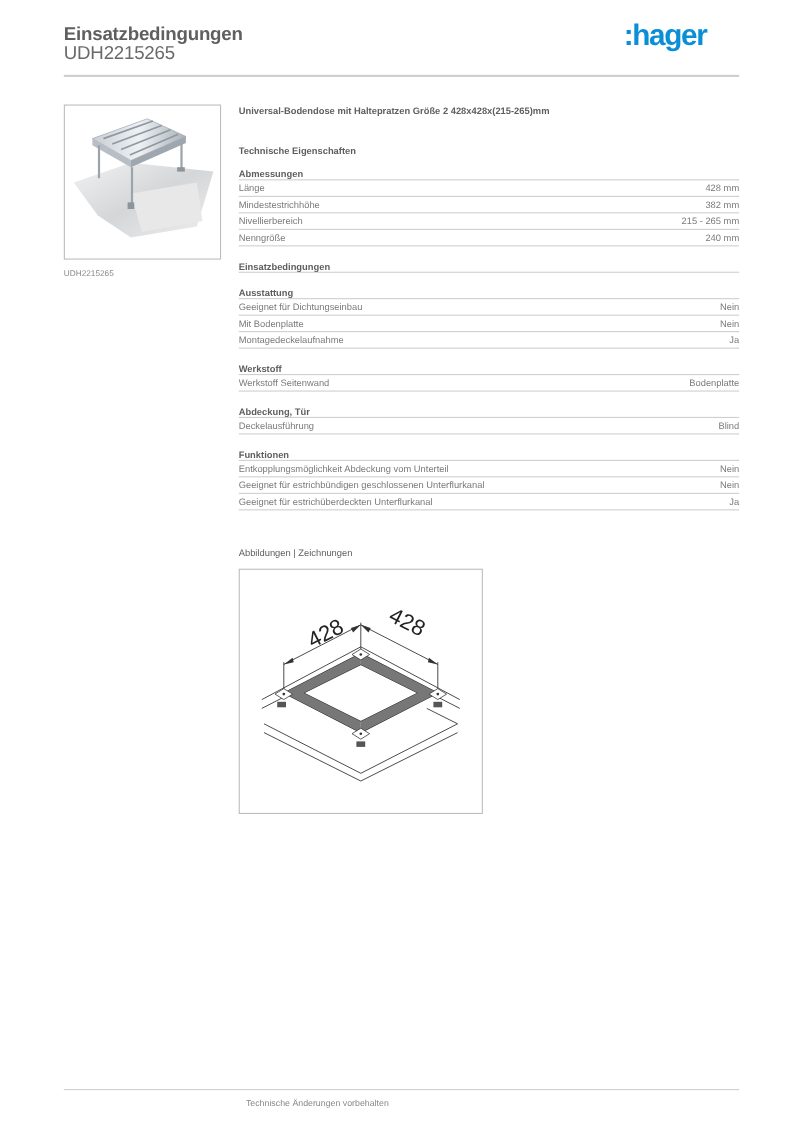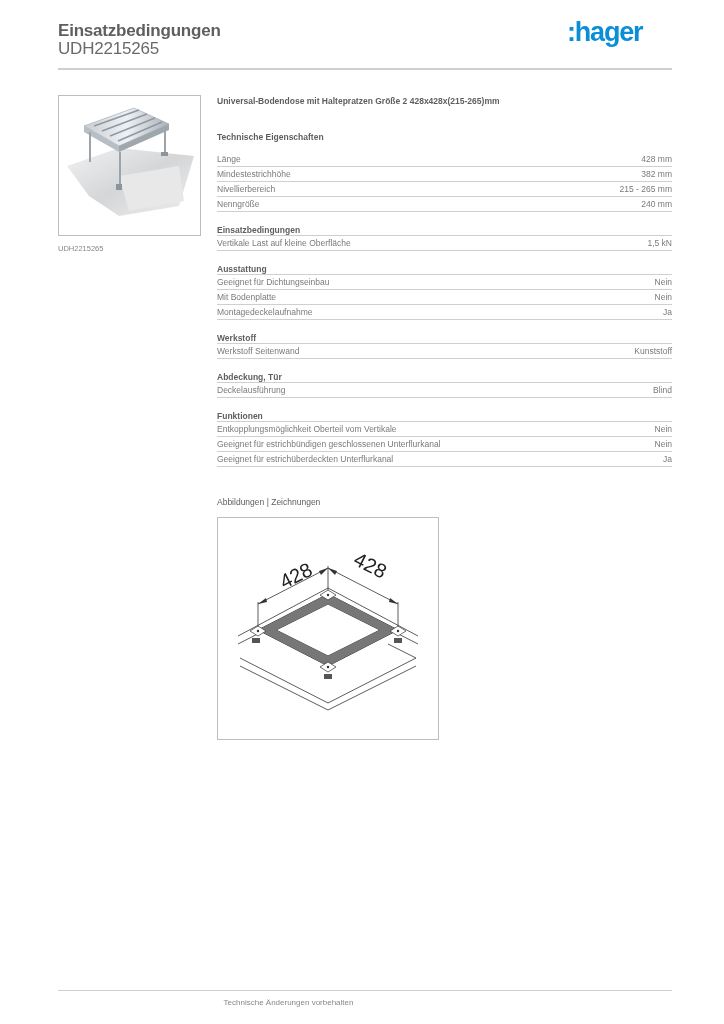--- a/index.html
+++ b/index.html
@@ -69,77 +69,74 @@
     <rect x="102" y="56" width="7" height="4" fill="#8c949c"></rect>
   </svg>
 </div>
 <div class="photo-caption">UDH2215265</div>
 
 <div class="content">
   <div class="product-name">Universal-Bodendose mit Haltepratzen Größe 2 428x428x(215-265)mm</div>
   <div class="section-heading">Technische Eigenschaften</div>
   <div id="groups">
       <div class="group">
+        <div class="group-title">Abmessungen</div>
         <div class="row">
           <span>Länge</span>
           <span class="val">428 mm</span>
         </div>
         <div class="row">
           <span>Mindestestrichhöhe</span>
           <span class="val">382 mm</span>
         </div>
         <div class="row">
           <span>Nivellierbereich</span>
           <span class="val">215 - 265 mm</span>
         </div>
         <div class="row">
           <span>Nenngröße</span>
           <span class="val">240 mm</span>
         </div>
       </div>
       <div class="group">
         <div class="group-title">Einsatzbedingungen</div>
-        <div class="row">
-          <span>Vertikale Last auf kleine Oberfläche</span>
-          <span class="val">1,5 kN</span>
-        </div>
       </div>
       <div class="group">
         <div class="group-title">Ausstattung</div>
         <div class="row">
           <span>Geeignet für Dichtungseinbau</span>
           <span class="val">Nein</span>
         </div>
         <div class="row">
           <span>Mit Bodenplatte</span>
           <span class="val">Nein</span>
         </div>
         <div class="row">
           <span>Montagedeckelaufnahme</span>
           <span class="val">Ja</span>
         </div>
       </div>
       <div class="group">
         <div class="group-title">Werkstoff</div>
         <div class="row">
           <span>Werkstoff Seitenwand</span>
-          <span class="val">Kunststoff</span>
+          <span class="val">Bodenplatte</span>
         </div>
       </div>
       <div class="group">
         <div class="group-title">Abdeckung, Tür</div>
         <div class="row">
           <span>Deckelausführung</span>
           <span class="val">Blind</span>
         </div>
       </div>
       <div class="group">
         <div class="group-title">Funktionen</div>
         <div class="row">
-          <span>Entkopplungsmöglichkeit Oberteil vom Vertikale</span>
+          <span>Entkopplungsmöglichkeit Abdeckung vom Unterteil</span>
           <span class="val">Nein</span>
         </div>
         <div class="row">
           <span>Geeignet für estrichbündigen geschlossenen Unterflurkanal</span>
           <span class="val">Nein</span>
         </div>
         <div class="row">
           <span>Geeignet für estrichüberdeckten Unterflurkanal</span>
           <span class="val">Ja</span>
         </div>

